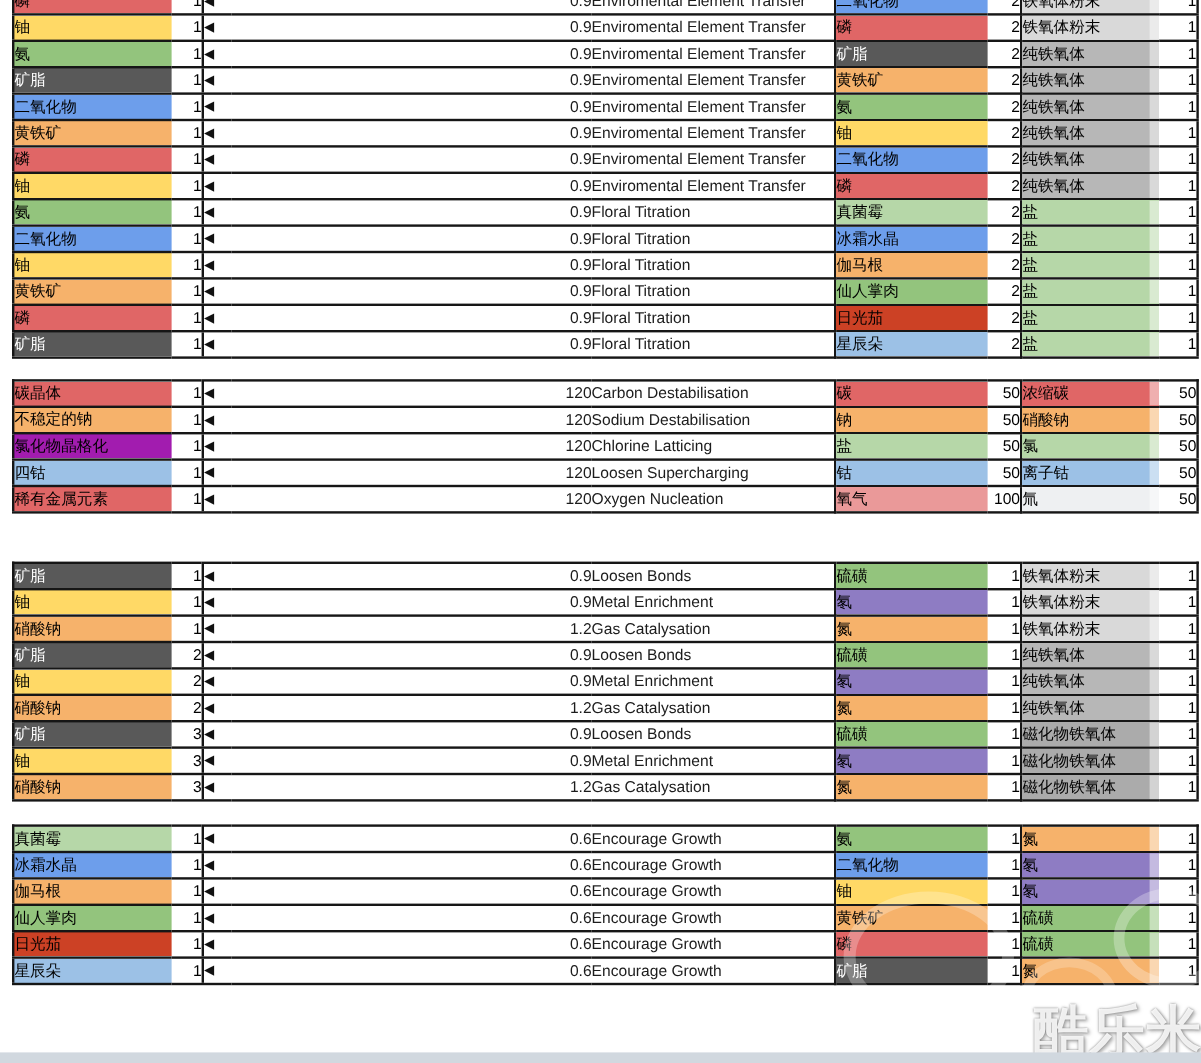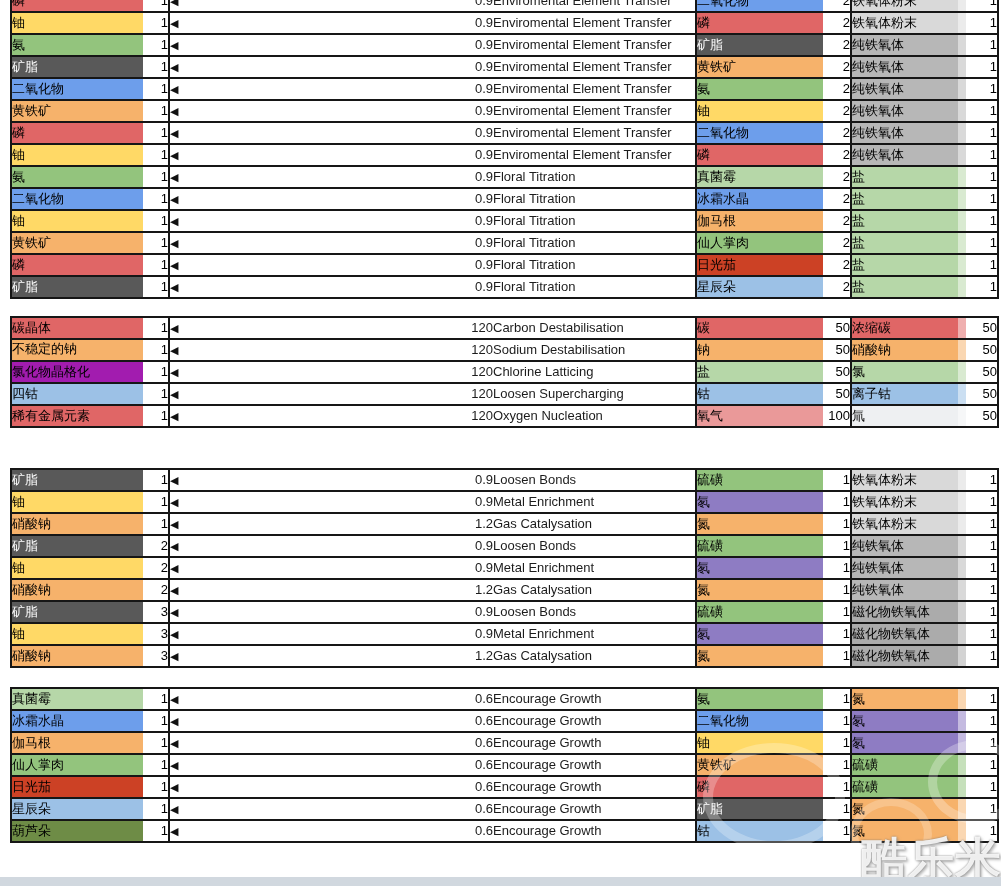--- a/index.html
+++ b/index.html
@@ -486,31 +486,20 @@
           <td class="c-name" style="background: rgb(156, 193, 230);">星辰朵</td>
           <td class="c-qty">1</td>
           <td class="c-arrow">◀</td>
           <td class="c-time">0.6</td>
           <td class="c-recipe">Encourage Growth</td>
           <td class="c-ing" style="background: rgb(89, 89, 89); color: rgb(255, 255, 255);">矿脂</td>
           <td class="c-q1">1</td>
           <td class="c-ing fade" style="background: rgb(246, 178, 107);">氮</td>
           <td class="c-q2">1</td>
         </tr>
-        <tr>
-          <td class="c-name" style="background: rgb(110, 140, 70);">葫芦朵</td>
-          <td class="c-qty">1</td>
-          <td class="c-arrow">◀</td>
-          <td class="c-time">0.6</td>
-          <td class="c-recipe">Encourage Growth</td>
-          <td class="c-ing" style="background: rgb(156, 193, 230);">钴</td>
-          <td class="c-q1">1</td>
-          <td class="c-ing fade" style="background: rgb(246, 178, 107);">氮</td>
-          <td class="c-q2">1</td>
-        </tr>
       </tbody>
   </table>
 
   <div class="wm wm-swirl" id="wm-s1"></div>
   <div class="wm wm-swirl" id="wm-s2"></div>
   <div class="wm wm-swirl" id="wm-s3"></div>
   <div class="wm" id="wm-text">酷乐米</div>
 
   <div id="bottom-edge"></div>
 </div>

